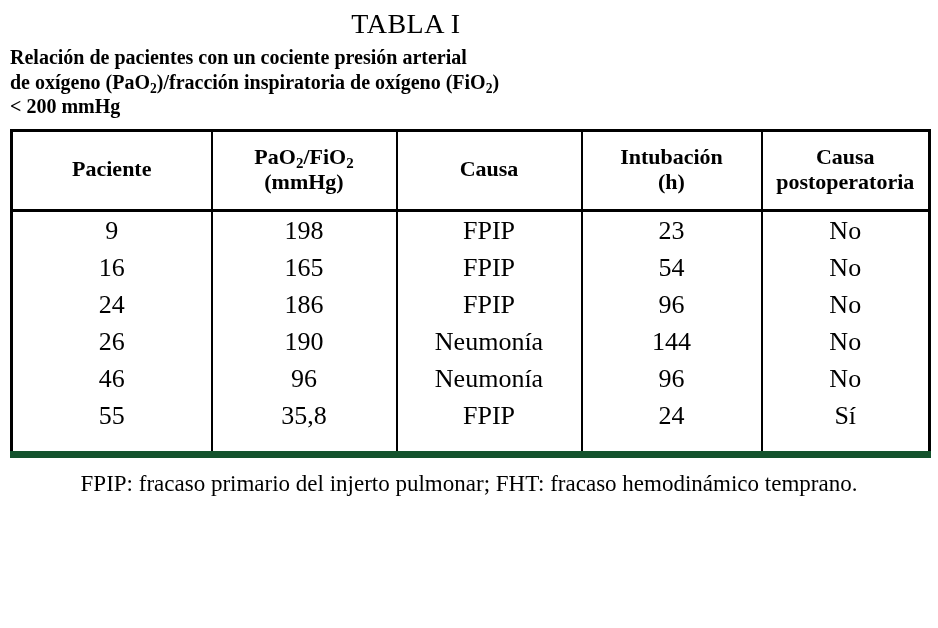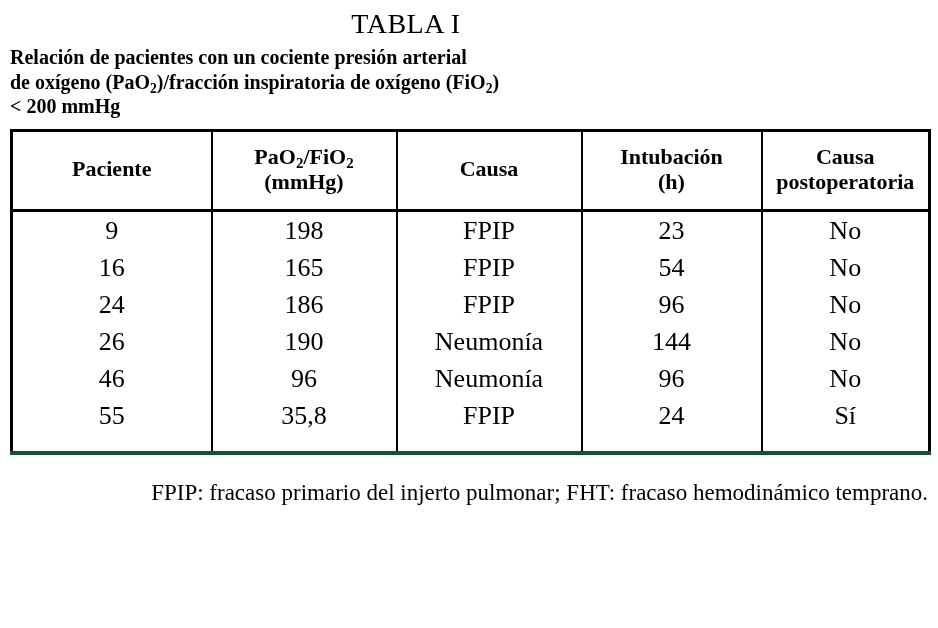--- a/index.html
+++ b/index.html
@@ -68,40 +68,40 @@
     vertical-align: middle;
   }
   table.data tbody td {
     font-size: 26px;
     text-align: center;
     padding: 4px 4px 3px 4px;
     border-bottom: none;
     border-top: none;
   }
   table.data tbody tr:last-child td {
-    border-bottom: 4px solid #14532d;
+    border-bottom: 7px solid #14532d;
     padding-bottom: 20px;
   }
   
   table.data tr > *:first-child {
     border-left: 3px solid #000;
   }
   table.data tr > *:last-child {
     border-right: 3px solid #000;
   }
   .col-paciente { width: 200px; }
   .col-ratio { width: 185px; }
   .col-causa { width: 185px; }
   .col-intub { width: 180px; }
   .col-muerte { width: 168px; }
   .footnote {
     font-size: 23px;
-    margin: 24px auto 0 auto;
+    margin: 12px auto 0 auto;
     width: 918px;
-    text-align: right;
+    text-align: center;
     line-height: 1.2;
     white-space: nowrap;
   }
 </style>
 </head>
 <body>
 
 <div class="page">
 
   <div class="table-label">TABLA I</div>

